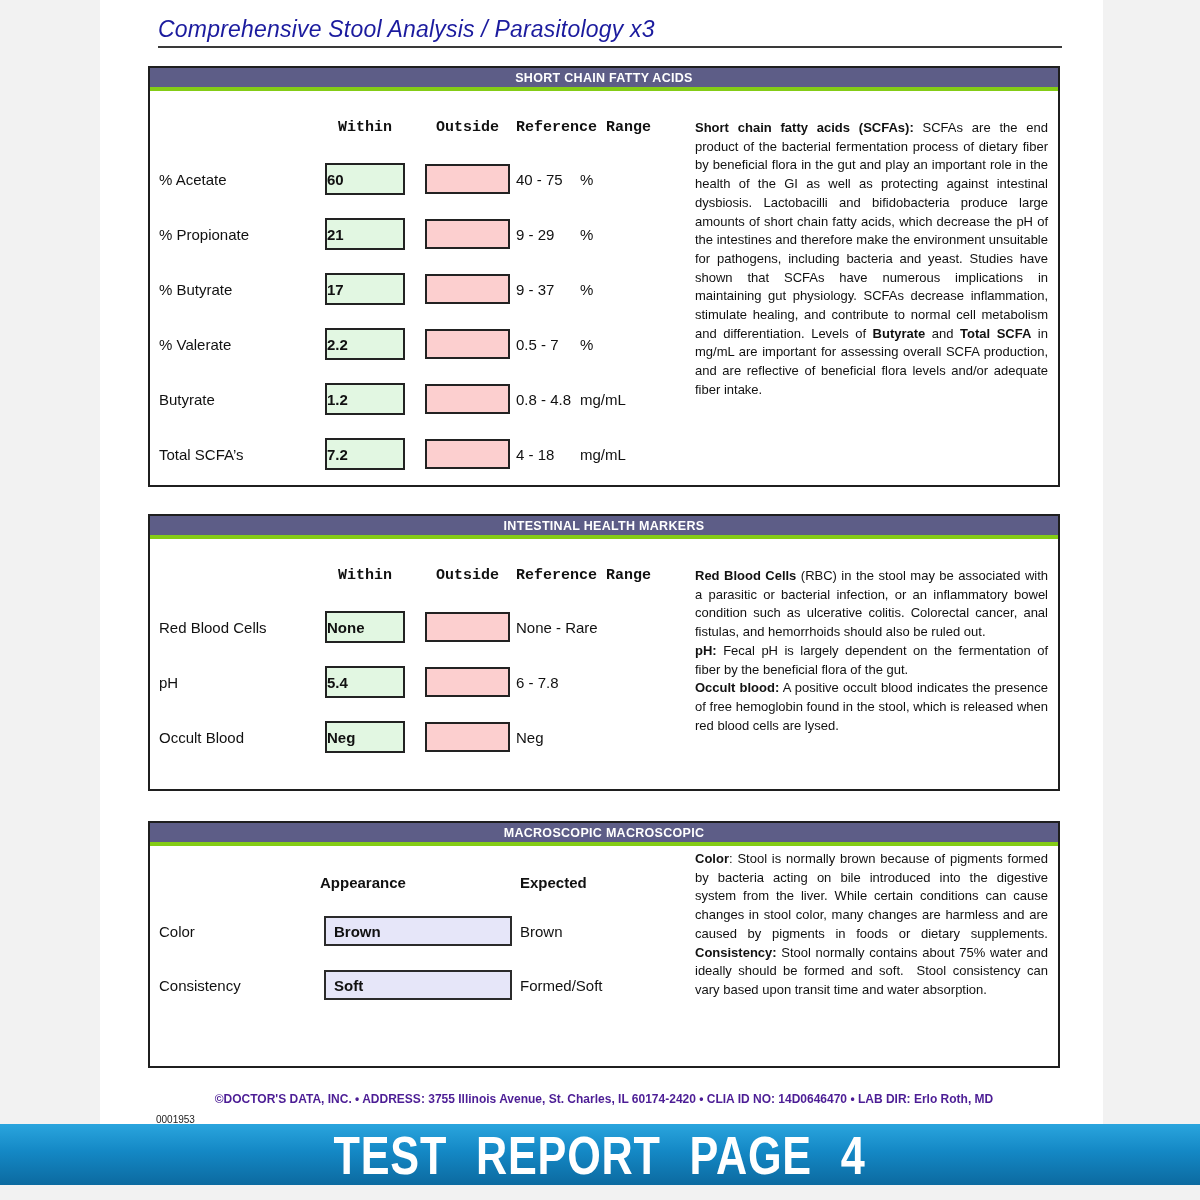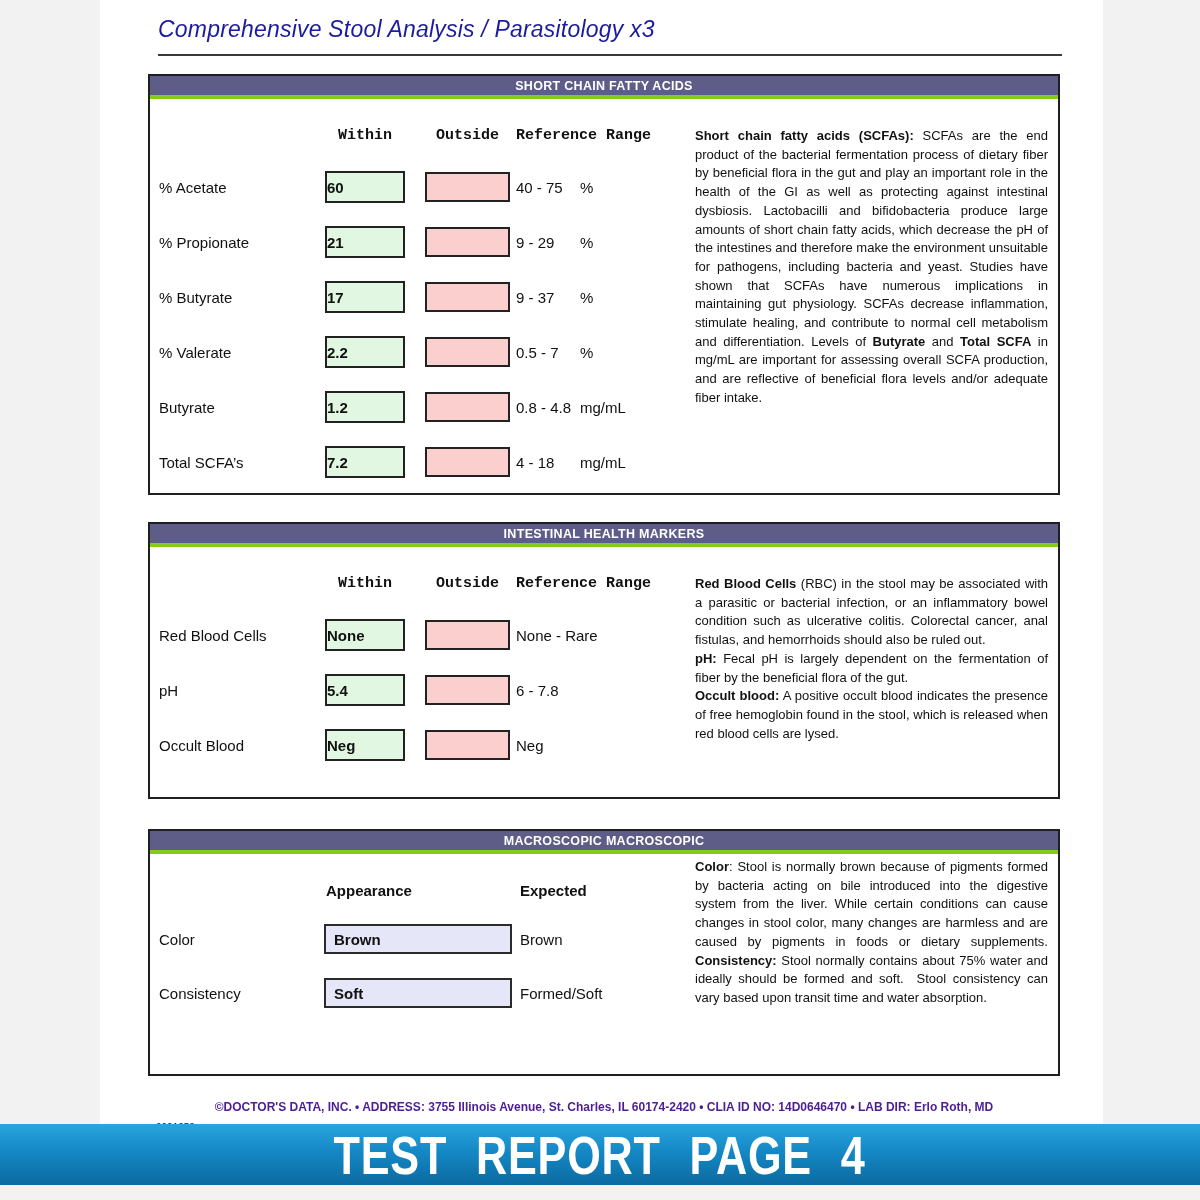--- a/index.html
+++ b/index.html
@@ -12,21 +12,21 @@
     overflow:hidden;
   }
   .page {
     position:absolute; left:100px; top:0; width:1003px; height:1139px;
     background:#ffffff;
   }
   .content { padding:16px 0 0 48px; width:960px; }
 
   
   .title-wrap {
-    width:904px; margin-left:10px; padding-bottom:11px;
+    width:904px; margin-left:10px; padding-bottom:3px;
     border-bottom:2px solid #3a3a3a;
   }
   .doc-title {
     font-size:23px; font-style:italic; font-weight:400;
     color:#1b1b9e; letter-spacing:0.2px;
   }
 
   
   .panel { width:912px; border:2px solid #1f1f1f; background:#fff; }
   .panel-s1 { margin-top:18px; }
@@ -63,21 +63,21 @@
   }
   .box.outside {
     left:275px; top:1px; width:85px; height:30px;
     background:#fccfcf; border:2px solid #222;
   }
   .trow .ref { position:absolute; left:366px; top:50%; transform:translateY(-50%); white-space:nowrap; }
   .trow .ref .range { display:inline-block; min-width:64px; }
 
   
   .cols3 { position:relative; height:18px; margin-bottom:24px; font-weight:700; font-size:15px; }
-  .cols3 .c-appearance { position:absolute; left:176px; }
+  .cols3 .c-appearance { position:absolute; left:170px; }
   .cols3 .c-expected   { position:absolute; left:370px; }
   .mrow { position:relative; height:30px; margin-bottom:24px; font-size:15px; }
   .mrow .lbl { position:absolute; left:9px; top:50%; transform:translateY(-50%); }
   .box.appearance {
     left:174px; top:0; width:188px; height:30px;
     background:#e6e6f9; border:2px solid #2b2b2b;
     justify-content:flex-start; padding-left:8px;
     font-weight:700; font-size:15px;
   }
   .mrow .expected { position:absolute; left:370px; top:50%; transform:translateY(-50%); }

